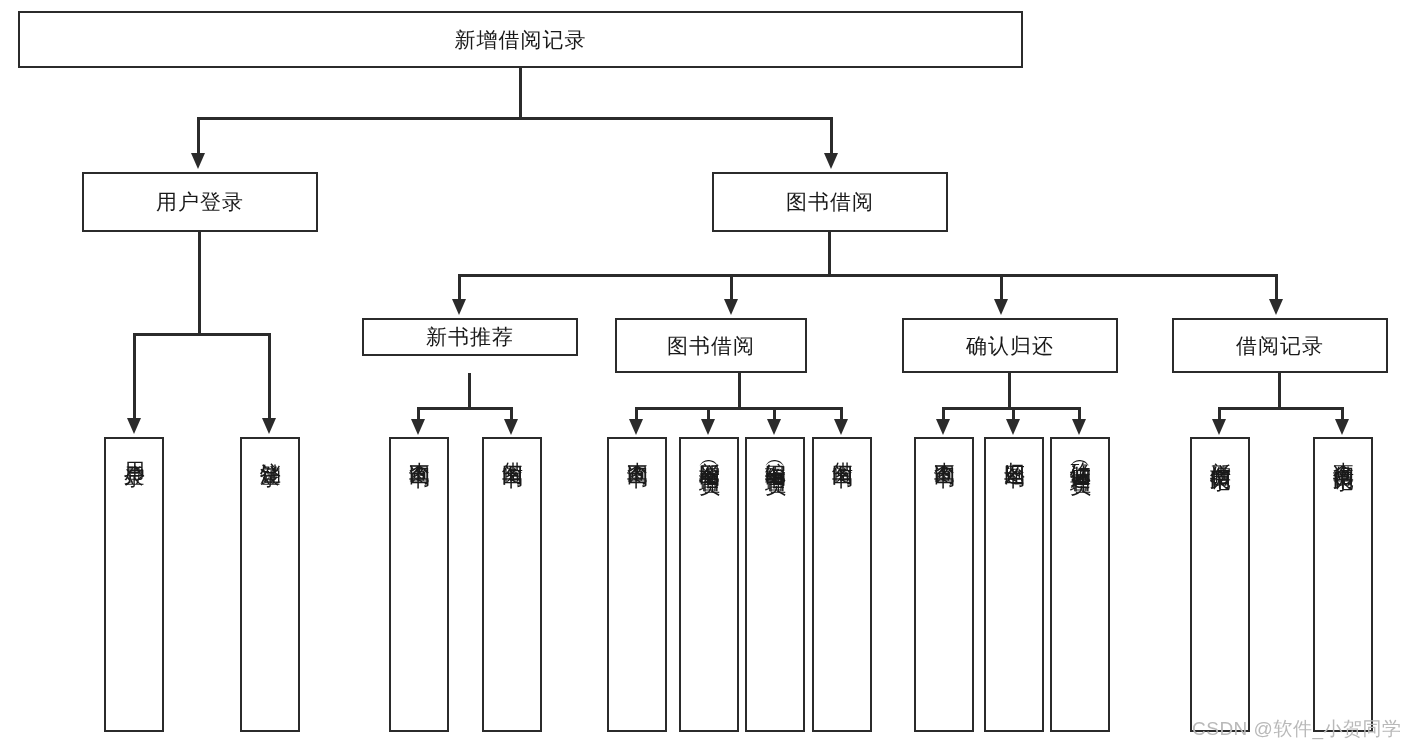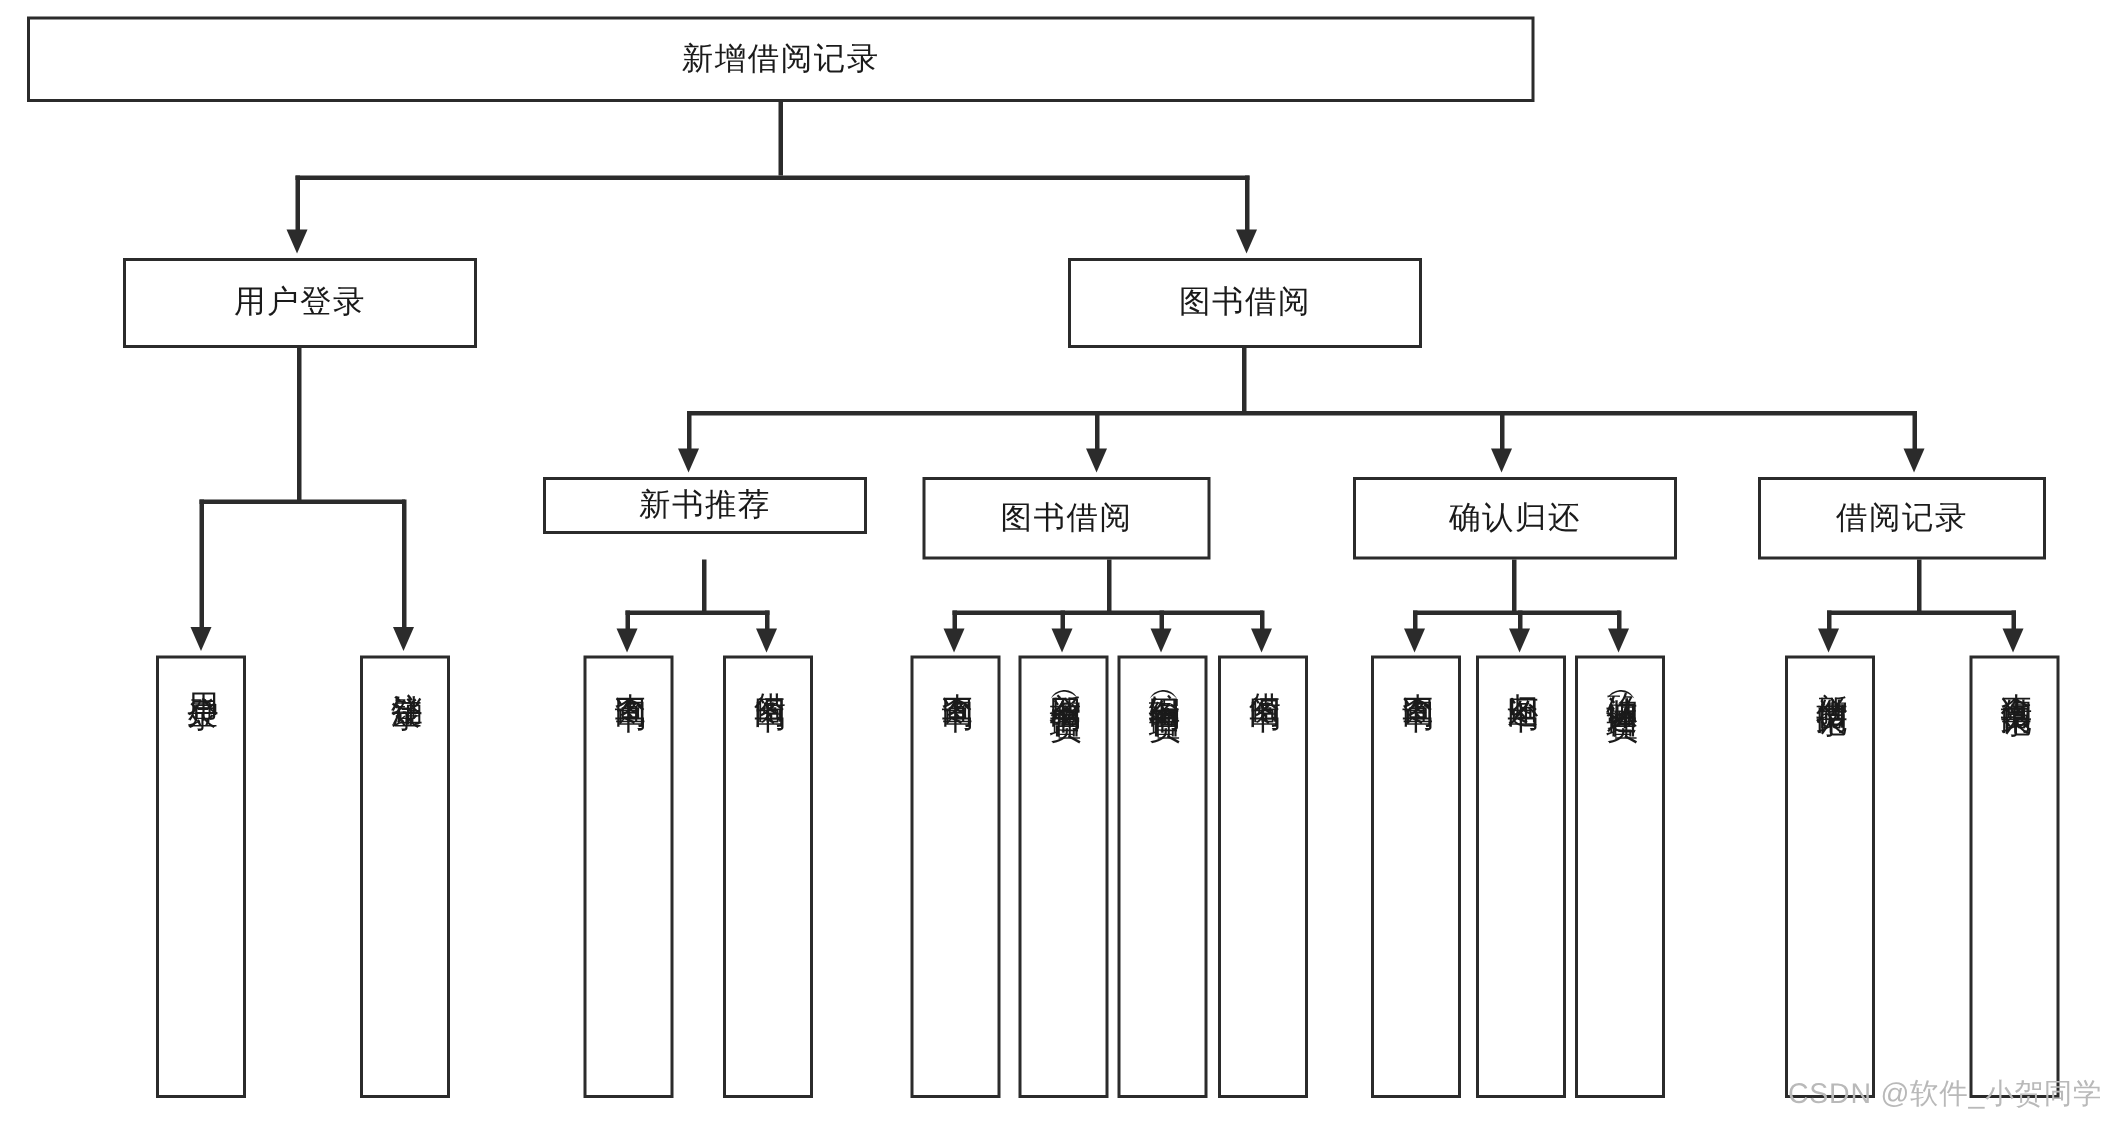--- a/index.html
+++ b/index.html
@@ -114,21 +114,21 @@
 
   <div class="node h-node" style="left:362px;top:318px;width:216px;height:38px;">
     <span>新书推荐</span>
   </div>
   <div class="node h-node" style="left:615px;top:318px;width:192px;height:55px;">
     <span>图书借阅</span>
   </div>
   <div class="node h-node" style="left:902px;top:318px;width:216px;height:55px;">
     <span>确认归还</span>
   </div>
-  <div class="node h-node" style="left:1172px;top:318px;width:192px;height:55px;">
+  <div class="node h-node" style="left:1172px;top:318px;width:216px;height:55px;">
     <span>借阅记录</span>
   </div>
 
   <div class="conn vline" style="left:468px;top:373px;width:3px;height:36px;"></div>
   <div class="conn hline" style="left:417px;top:407px;width:96px;height:3px;"></div>
   <div class="conn vline" style="left:417px;top:407px;width:3px;height:14px;"></div>
   <div class="arrow" style="left:411px;top:419px;"></div>
   <div class="conn vline" style="left:510px;top:407px;width:3px;height:14px;"></div>
   <div class="arrow" style="left:504px;top:419px;"></div>
 

